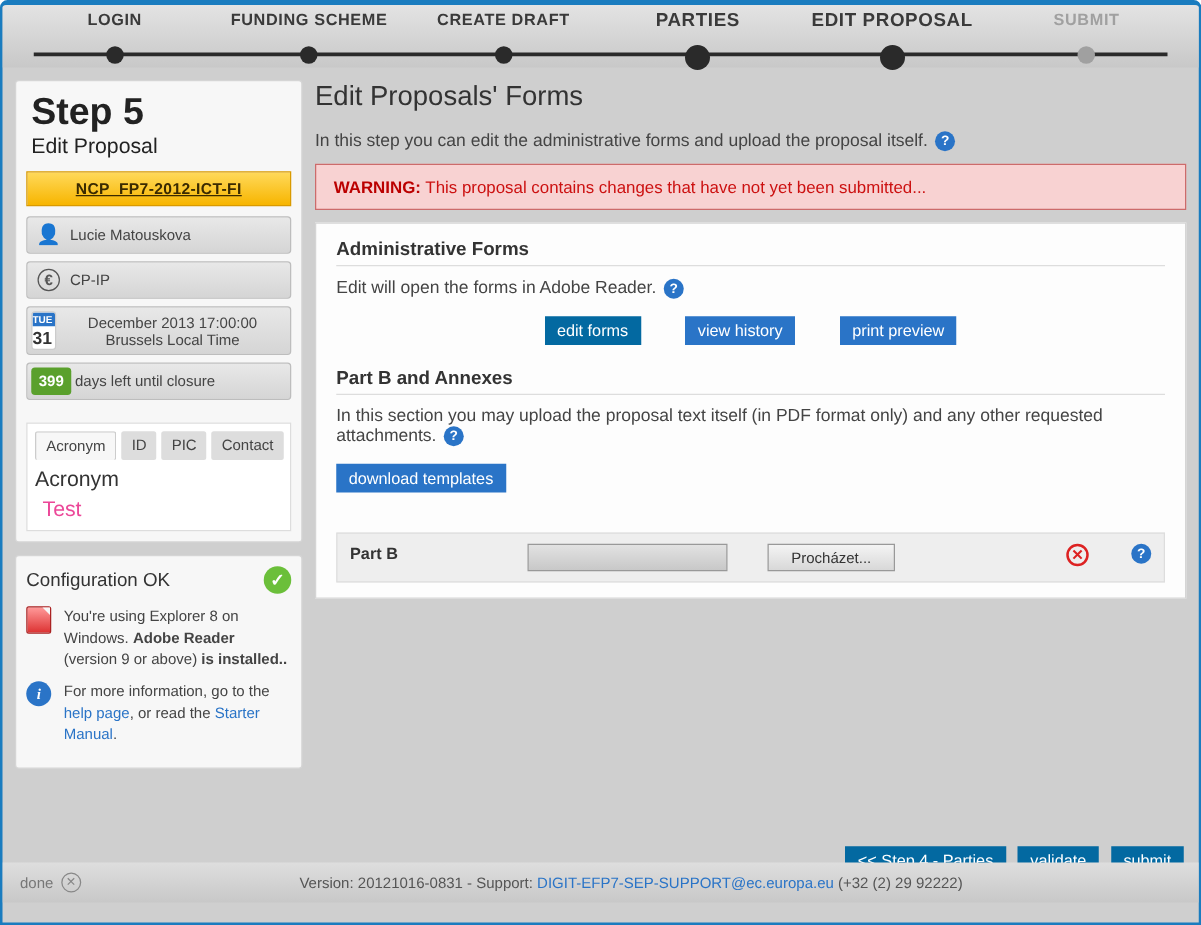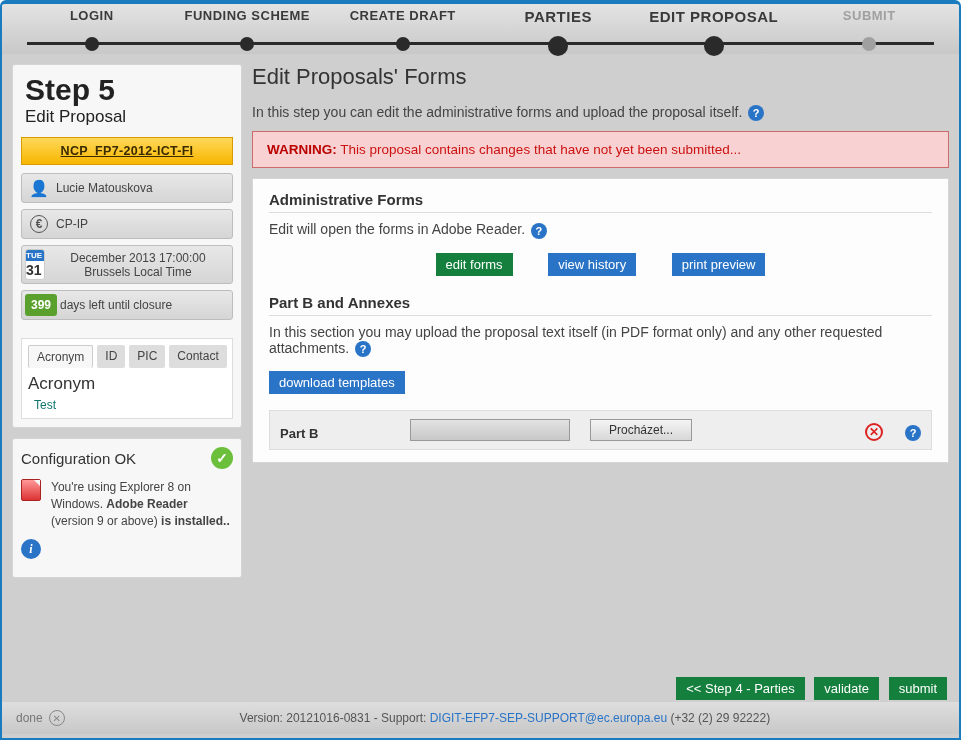--- a/index.html
+++ b/index.html
@@ -26,49 +26,49 @@
 .inforow .icon{width:34px;display:flex;align-items:center;justify-content:center;font-size:16px;color:#555}
 .inforow .txt{font-size:12px;color:#444;padding:4px 4px 4px 0}
 .cal-badge{width:20px;background:#fff;border-radius:3px;margin:3px;border:1px solid #ccc;overflow:hidden}
 .cal-badge .dow{background:#2a74c7;color:#fff;font-size:8px;font-weight:bold;padding:1px 0}
 .cal-badge .day{font-size:14px;font-weight:bold;color:#333;padding:1px 0}
 .pill-badge{width:32px;background:#5aa02c;color:#fff;font-weight:bold;text-align:center;border-radius:3px;margin:3px;padding:4px 0;font-size:12px}
 .tabs{display:flex;gap:4px;margin-bottom:6px}
 .tab{background:#ddd;padding:4px 8px;font-size:12px;color:#444;border-radius:2px;cursor:pointer}
 .tab.active{background:#f7f7f7;border:1px solid #ccc;border-bottom:none}
 .tab-head{font-size:17px;color:#333;margin-bottom:4px}
-.tab-val{font-size:12px;color:#0f766e;padding-left:6px}
+.tab-val{font-size:17px;color:#ec4899;padding-left:6px}
 .cfg-head{display:flex;justify-content:space-between;align-items:center;margin-bottom:10px}
 .cfg-head h3{font-size:15px;font-weight:normal;color:#333}
 .check-circle{width:22px;height:22px;border-radius:50%;background:#6bbf3a;color:#fff;display:flex;align-items:center;justify-content:center;font-size:14px;font-weight:bold}
 .cfg-item{display:flex;gap:8px;margin-bottom:10px;font-size:12px;color:#444;line-height:1.4}
 .cfg-item .sicon{width:22px;flex-shrink:0}
 .pdf-ic{width:20px;height:22px;background:linear-gradient(#f99,#d33);border:1px solid #a22;border-radius:2px;position:relative}
 .pdf-ic::after{content:"";position:absolute;top:0;right:0;border-left:6px solid transparent;border-top:6px solid #f7f7f7}
 .info-ic{width:20px;height:20px;border-radius:50%;background:#2a74c7;color:#fff;display:flex;align-items:center;justify-content:center;font-weight:bold;font-style:italic;font-family:Georgia,serif}
 .main h1{font-size:22px;font-weight:normal;color:#333;margin-bottom:14px}
 .intro{font-size:14px;color:#444;margin-bottom:10px}
 .hq{display:inline-flex;width:16px;height:16px;border-radius:50%;background:#2a74c7;color:#fff;align-items:center;justify-content:center;font-size:11px;font-weight:bold;cursor:pointer;vertical-align:middle;margin-left:2px}
 .warning{background:#f8d2d2;border:1px solid #cc6b6b;padding:10px 14px;color:#c11;font-size:13.5px;margin-bottom:10px}
 .warning b{color:#b00}
 .panel{background:#fdfdfd;border:1px solid #d5d5d5;padding:12px 16px}
 .panel h2{font-size:15px;font-weight:bold;color:#333;margin-bottom:6px;padding-bottom:4px;border-bottom:1px solid #ddd}
 .panel p{font-size:14px;color:#444;margin:8px 0 14px}
 .btn{display:inline-block;padding:4px 10px;color:#fff;font-size:13px;border:none;cursor:pointer;background:#2a74c7}
-.btn.green{background:#15803d}
+.btn.green{background:#0369a1}
 .btnrow{text-align:center;margin-bottom:18px}
 .btnrow .btn{margin:0 16px}
-.filerow{background:#eee;border:1px solid #ddd;padding:8px 10px;margin-top:16px;display:flex;align-items:flex-end;gap:20px}
+.filerow{background:#eee;border:1px solid #ddd;padding:8px 10px;margin-top:32px;display:flex;align-items:flex-start;gap:32px}
 .filerow .lbl{font-weight:bold;color:#333;width:110px}
 .fileinp{background:linear-gradient(#e2e2e2,#c8c8c8);border:1px solid #999;height:22px;width:160px}
 .browse{background:linear-gradient(#f4f4f4,#d8d8d8);border:1px solid #999;padding:3px 18px;font-size:12px;color:#333;cursor:pointer}
 .xcirc{width:18px;height:18px;border:2px solid #d22;border-radius:50%;color:#d22;display:flex;align-items:center;justify-content:center;font-weight:bold;font-size:12px;margin-left:auto;cursor:pointer}
 .footer-actions{position:absolute;right:12px;bottom:38px}
 .footer-actions .btn{margin-left:6px}
-.footerbar{position:absolute;left:0;right:0;bottom:4px;background:linear-gradient(#dedede,#c8c8c8);height:32px;display:flex;align-items:center;padding:0 14px;font-size:12px;color:#555}
+.footerbar{position:absolute;left:0;right:0;bottom:16px;background:linear-gradient(#dedede,#c8c8c8);height:32px;display:flex;align-items:center;padding:0 14px;font-size:12px;color:#555}
 .footerbar .done{color:#777;margin-right:6px}
 .footerbar .closec{width:16px;height:16px;border:1.5px solid #888;border-radius:50%;display:flex;align-items:center;justify-content:center;font-size:10px;color:#888;cursor:pointer}
 .footerbar .ver{margin-left:auto;margin-right:auto}
 a.link{color:#2a74c7;text-decoration:none}
 </style>
 </head>
 <body>
 <div class="app">
   <div class="stepbar">
     <div class="step-line"></div>
@@ -150,20 +150,21 @@
         <div class="cfg-item">
           <div class="sicon">
               <div class="pdf-ic"></div>
             </div>
           <div><span>You're using Explorer 8 on Windows.</span> <b>Adobe Reader</b> <span>(version 9 or above)</span> <b>is installed..</b></div>
         </div>
         <div class="cfg-item">
           <div class="sicon">
               <div class="info-ic">i</div>
             </div>
+          <div><span>For more information, go to the</span> <a class="link">help page</a><span>, or read the</span> <a class="link">Starter Manual</a><span>.</span></div>
         </div>
       </div>
     </div>
 
     <div class="main">
       <h1>Edit Proposals' Forms</h1>
       <p class="intro"><span>In this step you can edit the administrative forms and upload the proposal itself.</span> <span class="hq">?</span></p>
       <div class="warning">
         <b>WARNING:</b> <span>This proposal contains changes that have not yet been submitted...</span>
       </div>

